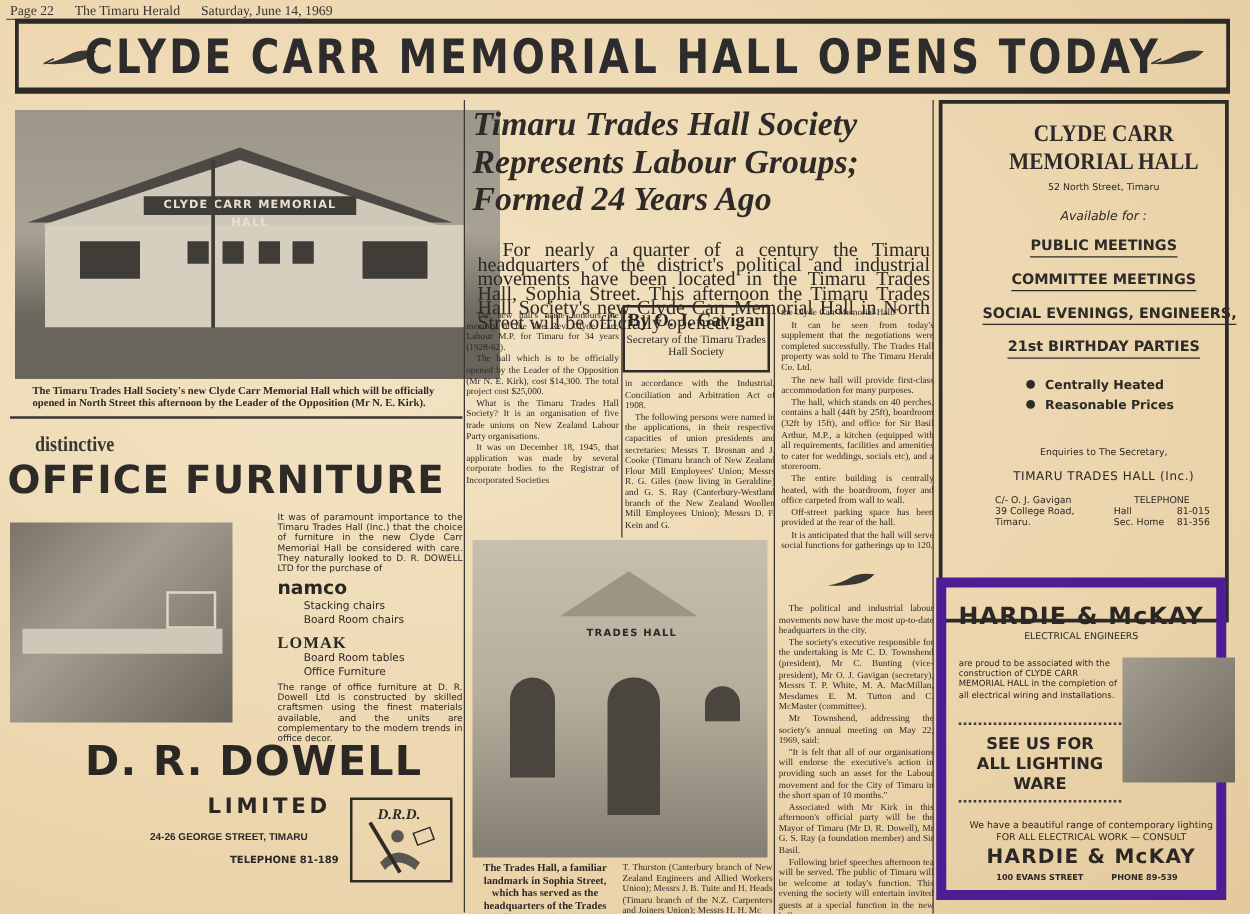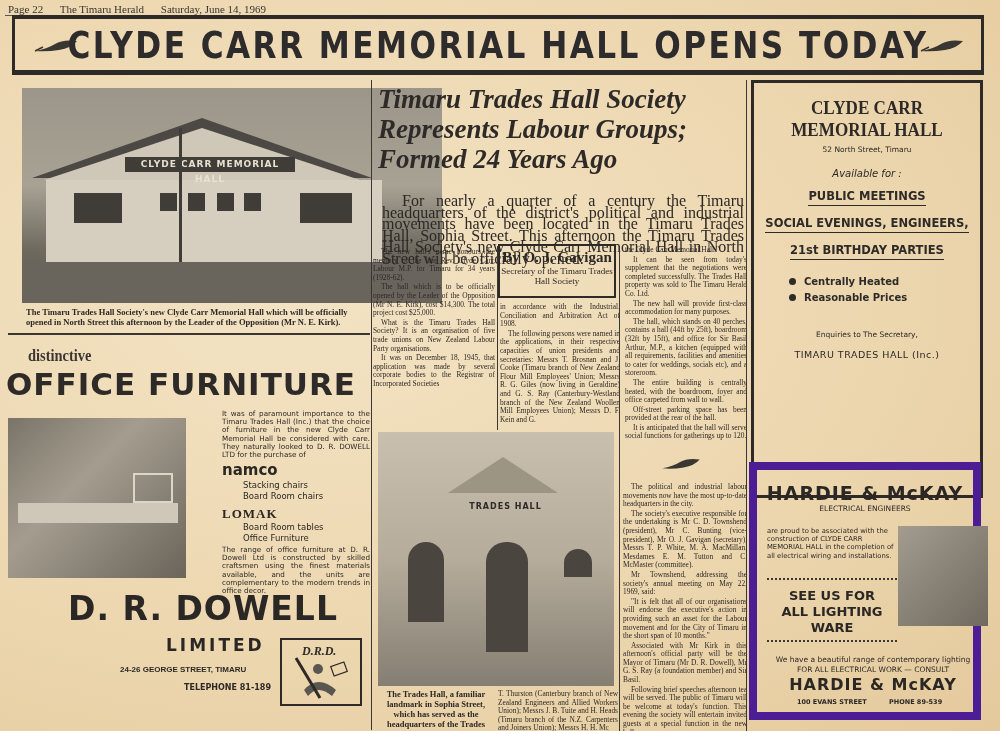--- a/index.html
+++ b/index.html
@@ -14,21 +14,21 @@
   .abs { position: absolute; }
   .folio { left: 8px; top: 3px; font-size: 11px; color: #3a3530; white-space: nowrap; }
   .folio span { margin-right: 14px; }
   .folio-rule { left: 5px; top: 15px; width: 242px; height: 1px; background: #555; }
 
   .banner { left: 12px; top: 15px; width: 972px; height: 60px; border: 3px solid #2d2a28; border-top-width: 4px; border-bottom-width: 5px; display:flex; align-items:center; justify-content:center; }
   .banner-title { font-family: "DejaVu Sans", sans-serif; font-weight: bold; font-size: 38px; letter-spacing: 3px; color: #2d2b2b; transform: scaleX(0.82); white-space: nowrap; }
   .laurel { position: absolute; top: 17px; width: 46px; height: 18px; }
   .laurel-l { left: 18px; }
   .laurel-r { right: 16px; }
-  .hall-photo { left: 22px; top: 88px; width: 420px; height: 215px; background: linear-gradient(#9c968a 0%, #a8a294 45%, #6f6a60 75%, #5a564e 100%); overflow:hidden; }
+  .hall-photo { left: 12px; top: 88px; width: 388px; height: 215px; background: linear-gradient(#9c968a 0%, #a8a294 45%, #6f6a60 75%, #5a564e 100%); overflow:hidden; }
   .hall-roof { position:absolute; left: 10px; top: 30px; width: 0; height: 0; border-left: 170px solid transparent; border-right: 170px solid transparent; border-bottom: 60px solid #4c4843; }
   .hall-roof-in { position:absolute; left: 22px; top: 40px; width: 0; height: 0; border-left: 158px solid transparent; border-right: 158px solid transparent; border-bottom: 52px solid #cfc8b8; }
   .hall-body { position:absolute; left: 24px; top: 92px; width: 336px; height: 82px; background: #d6cfbf; }
   .hall-sign { position:absolute; left: 103px; top: 69px; width: 170px; height: 15px; background:#403c38; color:#e8e0d0; font-family:"DejaVu Sans", sans-serif; font-size: 9px; font-weight:bold; letter-spacing: 1px; text-align:center; line-height:15px; }
   .win { position:absolute; background:#403c38; }
   .hall-ground { position:absolute; left:0; top: 174px; width:100%; height:41px; background:#6a655c; }
 
   .caption { font-family: "Liberation Serif", serif; font-weight: bold; font-size: 8.5px; line-height: 10px; color:#2c2825; }
   .hall-caption { left: 26px; top: 307px; width: 330px; }
   .rule-h { height: 1px; background: #3a3632; }
@@ -63,21 +63,21 @@
   .byline-box { left: 498px; top: 244px; width: 118px; height: 54px; border: 2px solid #2d2a28; text-align:center; }
   .byline-name { font-family:"Liberation Serif", serif; font-weight:bold; font-size: 15px; margin-top: 3px; color:#2a2725; }
   .byline-role { font-size: 9px; line-height: 10px; color:#2c2825; }
 
   .trades-photo { left: 378px; top: 432px; width: 236px; height: 254px; background: linear-gradient(#c8bfae 0%, #b5ac9b 50%, #857e72 100%); overflow:hidden; }
   .th-pediment { position:absolute; left: 70px; top: 25px; width: 0; height:0; border-left: 55px solid transparent; border-right: 55px solid transparent; border-bottom: 36px solid #9d9584; }
   .th-sign { position:absolute; left: 80px; top: 70px; width: 95px; font-family:"DejaVu Sans", sans-serif; font-weight:bold; font-size: 8px; letter-spacing: 1px; color:#2d2a28; text-align:center; }
   .arch { position:absolute; background:#4a453e; border-radius: 20px 20px 0 0; }
   .trades-caption { left: 380px; top: 689px; width: 112px; text-align:center; }
 
-  .ad-box { left: 751px; top: 80px; width: 232px; height: 418px; border: 3px solid #2d2a28; text-align:center; }
+  .ad-box { left: 751px; top: 80px; width: 232px; height: 418px; border: 3px solid #2d2a28; text-align:center;padding-left:32px; }
   .ad-title { font-family:"Liberation Serif", serif; font-weight:bold; font-size: 19px; line-height: 22px; color:#2d2a28; transform: scaleX(0.9); }
   .ad-small { font-family:"DejaVu Sans", sans-serif; font-size: 7.5px; color:#2c2825; }
   .ad-avail { font-family:"DejaVu Sans", sans-serif; font-style:italic; font-size: 10px; color:#2c2825; margin-top: 14px; }
   .ad-use { font-family:"DejaVu Sans", sans-serif; font-weight:bold; font-size: 11.5px; color:#2d2a28; display:inline-block; border-bottom: 1px solid #2d2a28; padding-bottom: 2px; margin-top: 10px; white-space:nowrap; }
   .ad-bullets { text-align:left; margin: 14px 0 0 35px; font-family:"DejaVu Sans", sans-serif; font-weight:bold; font-size: 10px; line-height: 16px; color:#2d2a28; }
   .ad-bullets span.dot { display:inline-block; width: 7px; height:7px; border-radius: 50%; background:#2d2a28; margin-right: 8px; }
   .ad-enq { font-family:"DejaVu Sans", sans-serif; font-size: 7.5px; margin-top: 24px; color:#2c2825; }
   .ad-org { font-family:"DejaVu Sans", sans-serif; font-size: 9.5px; margin-top: 10px; color:#2c2825; letter-spacing: 0.5px; }
   .ad-contact { display:flex; justify-content:space-between; padding: 8px 12px 0 10px; font-family:"DejaVu Sans", sans-serif; font-size: 7.5px; line-height: 9px; text-align:left; color:#2c2825; }
 
@@ -216,28 +216,47 @@
 </div>
 <div class="abs caption trades-caption">The Trades Hall, a familiar landmark in Sophia Street, which has served as the headquarters of the Trades Hall Society since it was formed in December, 1945.</div>
 <div class="abs col" style="left:498px;top:690px;width:120px;">T. Thurston (Canterbury branch of New Zealand Engineers and Allied Workers Union); Messrs J. B. Tuite and H. Heads (Timaru branch of the N.Z. Carpenters and Joiners Union); Messrs H. H. Mc</div>
 
 <div class="abs ad-box">
   <div class="ad-title" style="margin-top:14px;">CLYDE CARR</div>
   <div class="ad-title">MEMORIAL HALL</div>
   <div class="ad-small" style="margin-top:4px;">52 North Street, Timaru</div>
   <div class="ad-avail">Available for :</div>
   <div><span class="ad-use">PUBLIC MEETINGS</span></div>
+  <div><span class="ad-use">COMMITTEE MEETINGS</span></div>
   <div><span class="ad-use">SOCIAL EVENINGS, ENGINEERS,</span></div>
   <div><span class="ad-use">21st BIRTHDAY PARTIES</span></div>
   <div class="ad-bullets">
     <div><span class="dot"></span><span>Centrally Heated</span></div>
     <div><span class="dot"></span><span>Reasonable Prices</span></div>
   </div>
   <div class="ad-enq">Enquiries to The Secretary,</div>
   <div class="ad-org">TIMARU TRADES HALL (Inc.)</div>
+  <div class="ad-contact">
+    <div>
+      <div>C/- O. J. Gavigan</div>
+      <div>39 College Road,</div>
+      <div>Timaru.</div>
+    </div>
+    <div>
+      <div style="text-align:center">TELEPHONE</div>
+      <div style="display:flex;gap:20px;justify-content:space-between">
+          <span>Hall</span>
+          <span>81-015</span>
+        </div>
+      <div style="display:flex;gap:10px;justify-content:space-between">
+          <span>Sec. Home</span>
+          <span>81-356</span>
+        </div>
+    </div>
+  </div>
 </div>
 
 <div class="abs hm-box">
   <div class="hm-title">HARDIE &amp; McKAY</div>
   <div class="hm-sub">ELECTRICAL ENGINEERS</div>
   <div class="hm-text">are proud to be associated with the construction of CLYDE CARR MEMORIAL HALL in the completion of all electrical wiring and installations.</div>
   <div class="hm-photo"></div>
   <div class="hm-wave" style="top:108px;"></div>
   <div class="hm-see">SEE US FOR ALL LIGHTING WARE</div>
   <div class="hm-wave" style="top:170px;"></div>

